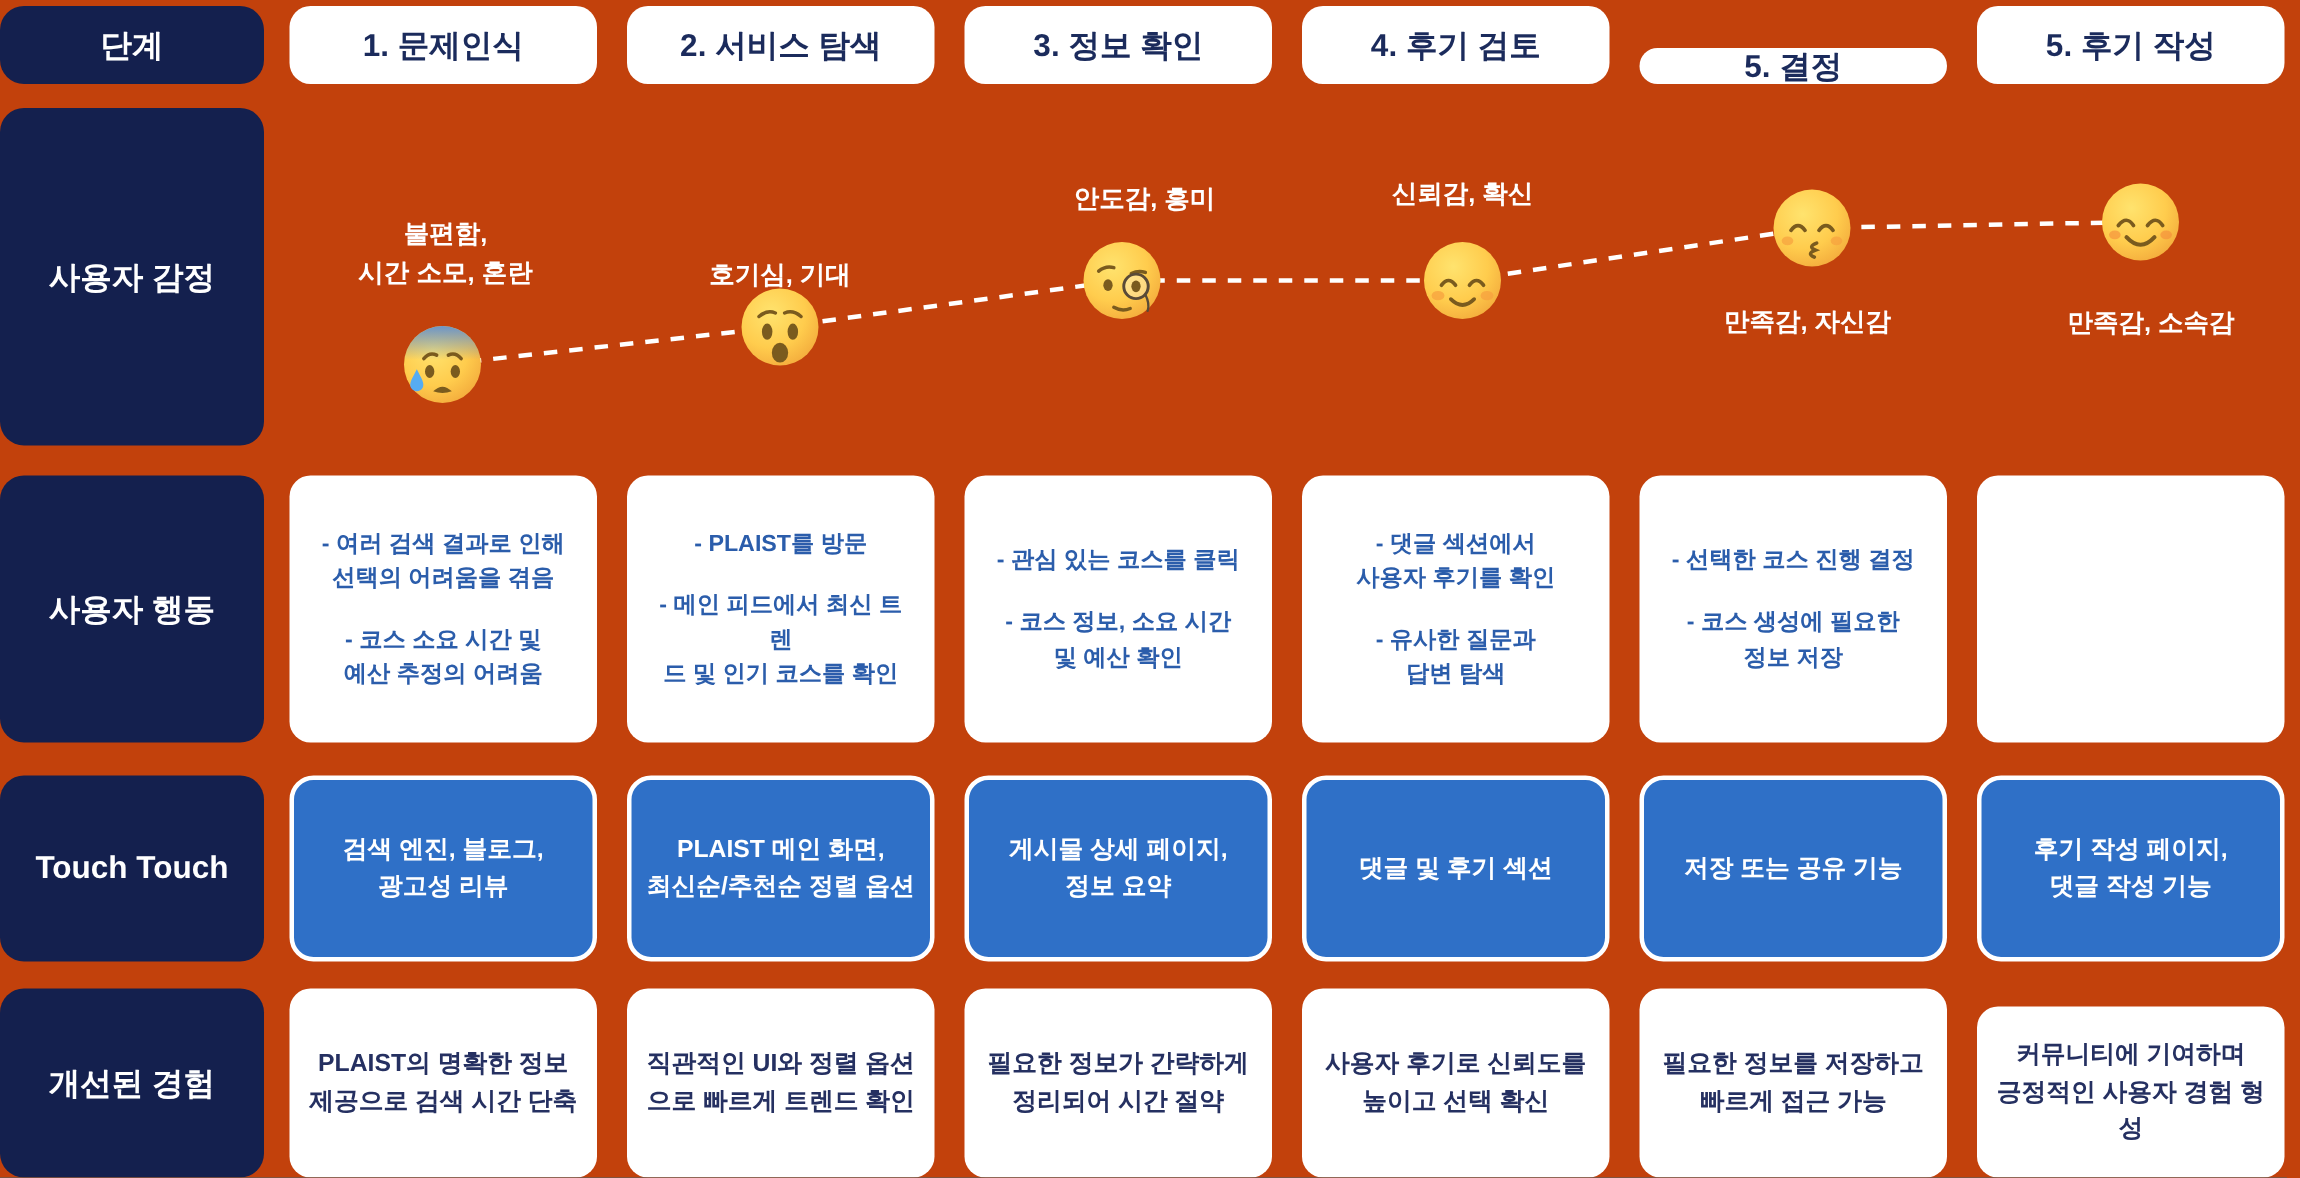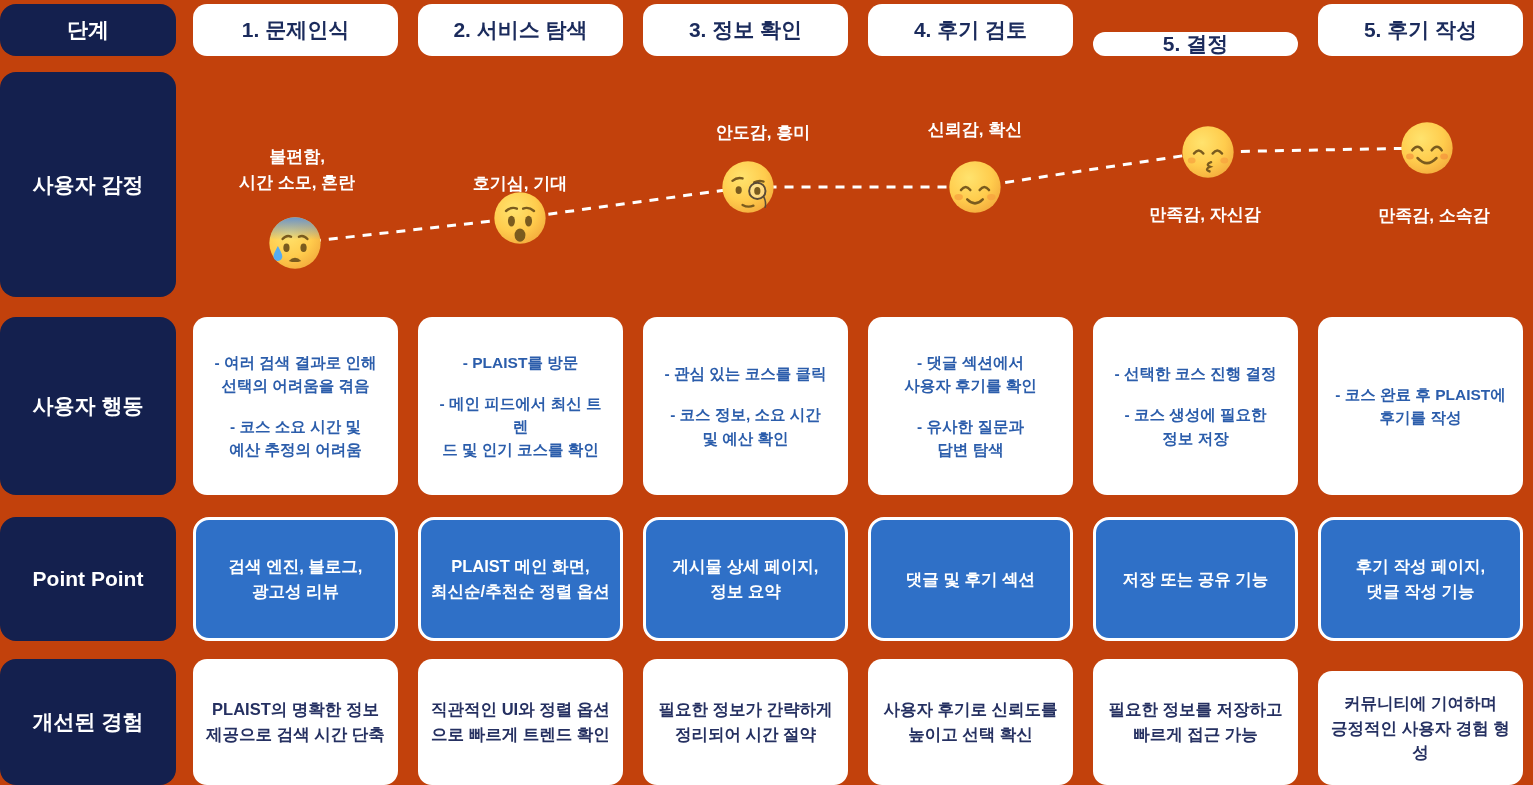--- a/index.html
+++ b/index.html
@@ -68,21 +68,21 @@
     z-index:1;pointer-events:none;
   }
 </style>
 </head>
 <body>
 
 <div class="board" id="board">
   <div class="row-label r1">단계</div>
   <div class="row-label r3">사용자 감정</div>
   <div class="row-label r5">사용자 행동</div>
-  <div class="row-label r7">Point Point</div>
+  <div class="row-label r7">Touch Touch</div>
   <div class="row-label r9">개선된 경험</div>
 
   <svg id="emotion-line" viewBox="0 0 1347 225" xmlns="http://www.w3.org/2000/svg">
     <polyline points="119,171 344,146 572,115 799,115 1032,80 1251,76" fill="none" stroke="#FFFFFF" stroke-width="3" stroke-dasharray="9 8"></polyline>
   </svg>
 
   <div class="header-pill cell r1" style="grid-column: 3;">
     <span>1. 문제인식</span>
   </div>
   <div class="emotion cell r3 s0" style="grid-column: 3;">
@@ -325,22 +325,20 @@
           </defs>
           <circle cx="36" cy="36" r="33" fill="url(#g5)"></circle>
           <path d="M17,39 q7,-9 13,0 M42,39 q7,-9 13,0" stroke="#7A5B1E" stroke-width="3.2" fill="none" stroke-linecap="round"></path>
           <ellipse cx="14" cy="47" rx="5" ry="3.8" fill="#F48A3B" opacity="0.6"></ellipse>
           <ellipse cx="58" cy="47" rx="5" ry="3.8" fill="#F48A3B" opacity="0.6"></ellipse>
           <path d="M24,49 q12,13 24,0" stroke="#7A5B1E" stroke-width="3.5" fill="none" stroke-linecap="round"></path>
         </svg>
       </div>
   </div>
   <div class="action-card cell r5" style="grid-column: 13;">
-    <p>- 코스 완료 후 PLAIST에
-후기를 작성</p>
   </div>
   <div class="touch-card cell r7" style="grid-column: 13;">
     <span>후기 작성 페이지,
 댓글 작성 기능</span>
   </div>
   <div class="improved-card cell r9" style="grid-column: 13; margin-top: 12px;">
     <span>커뮤니티에 기여하며
 긍정적인 사용자 경험 형성</span>
   </div>
 </div>

